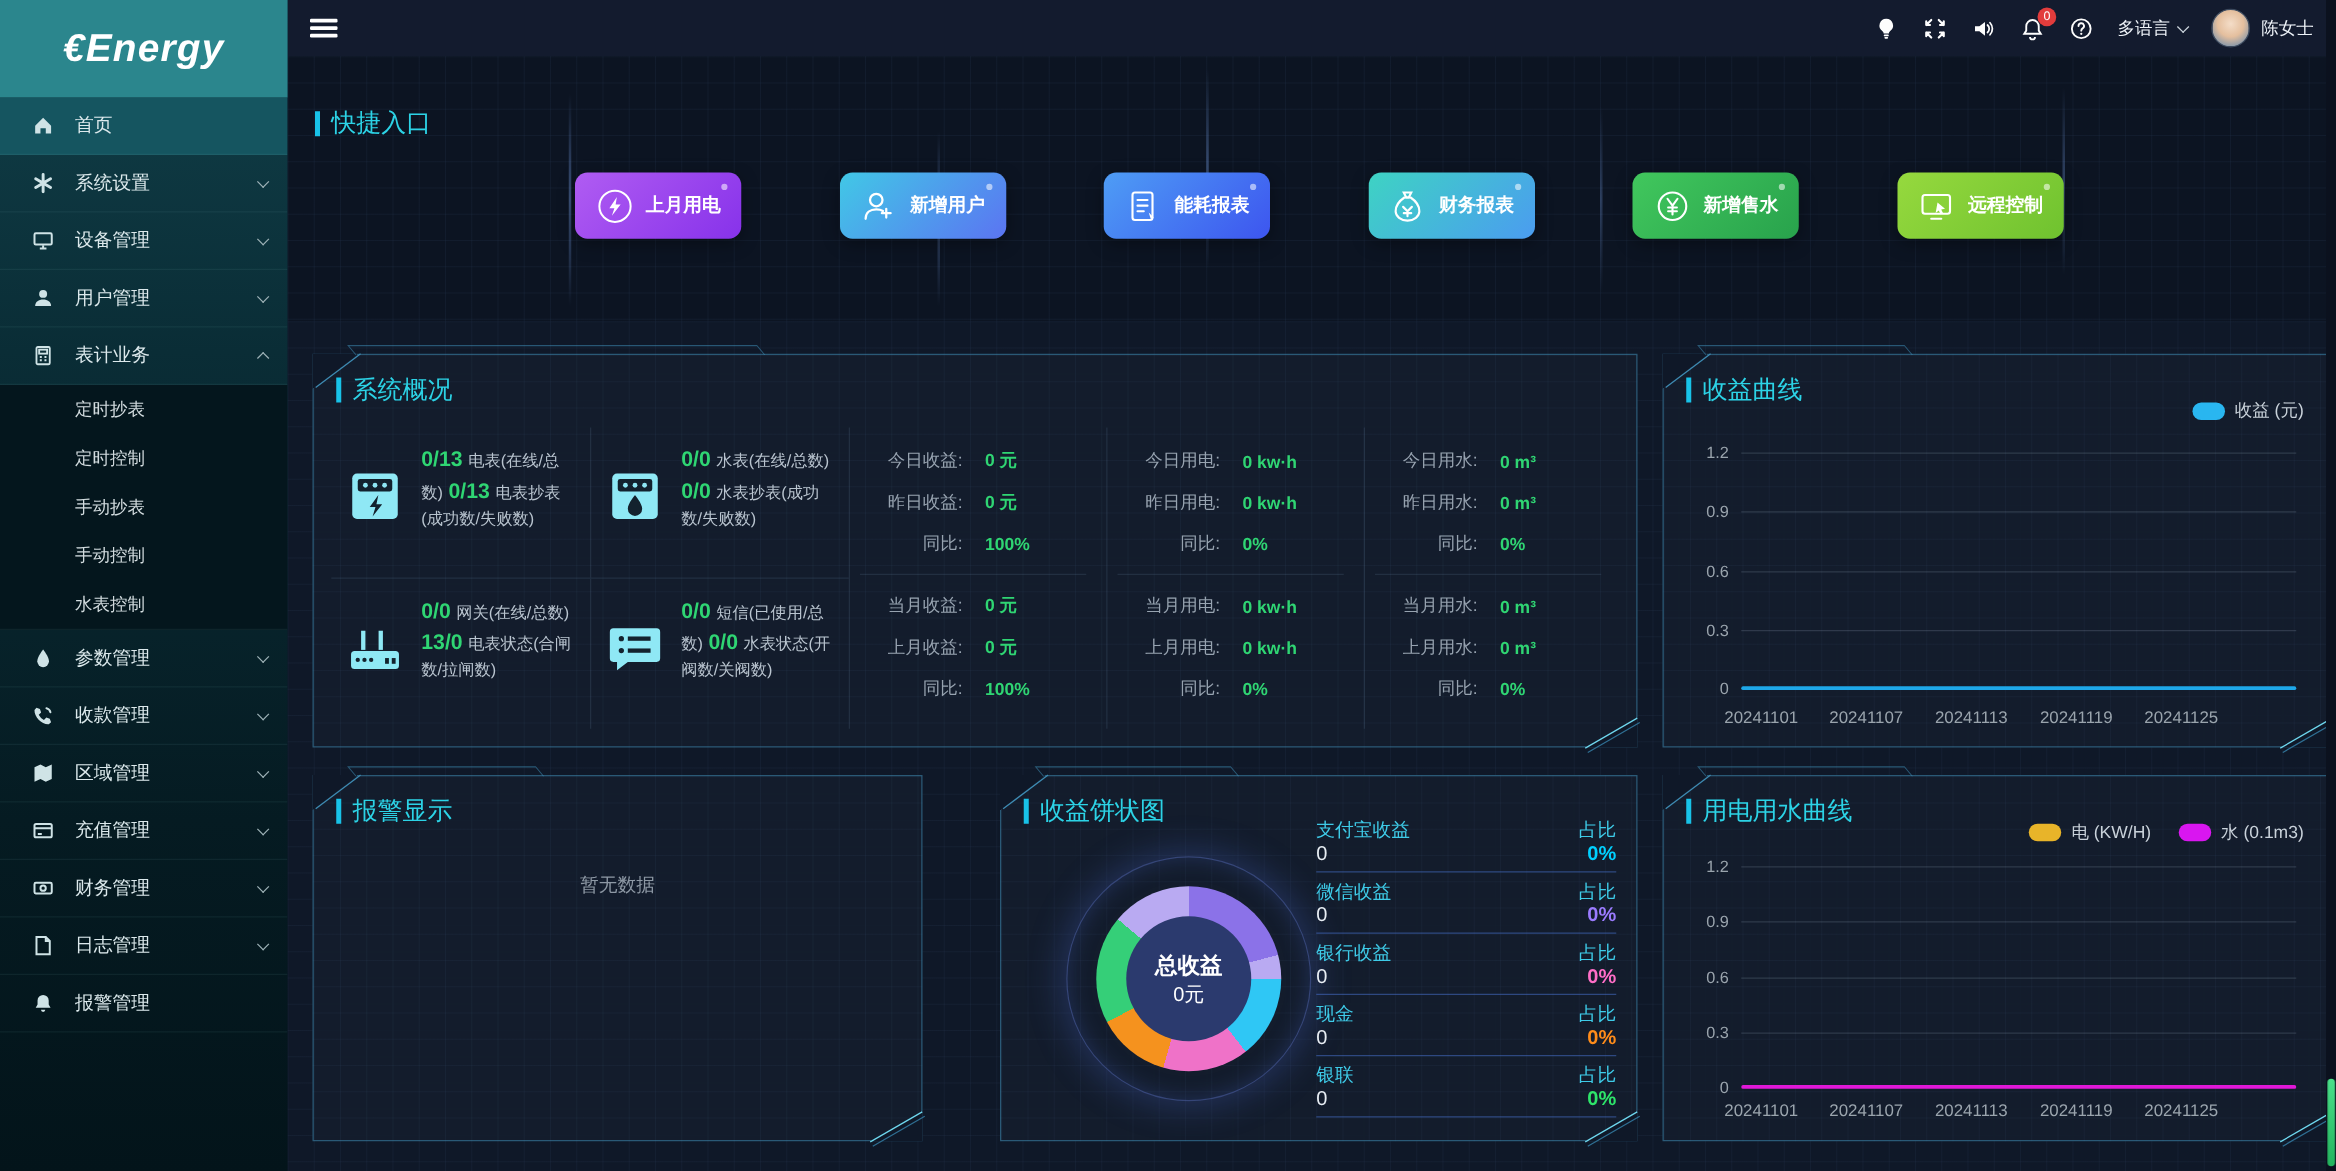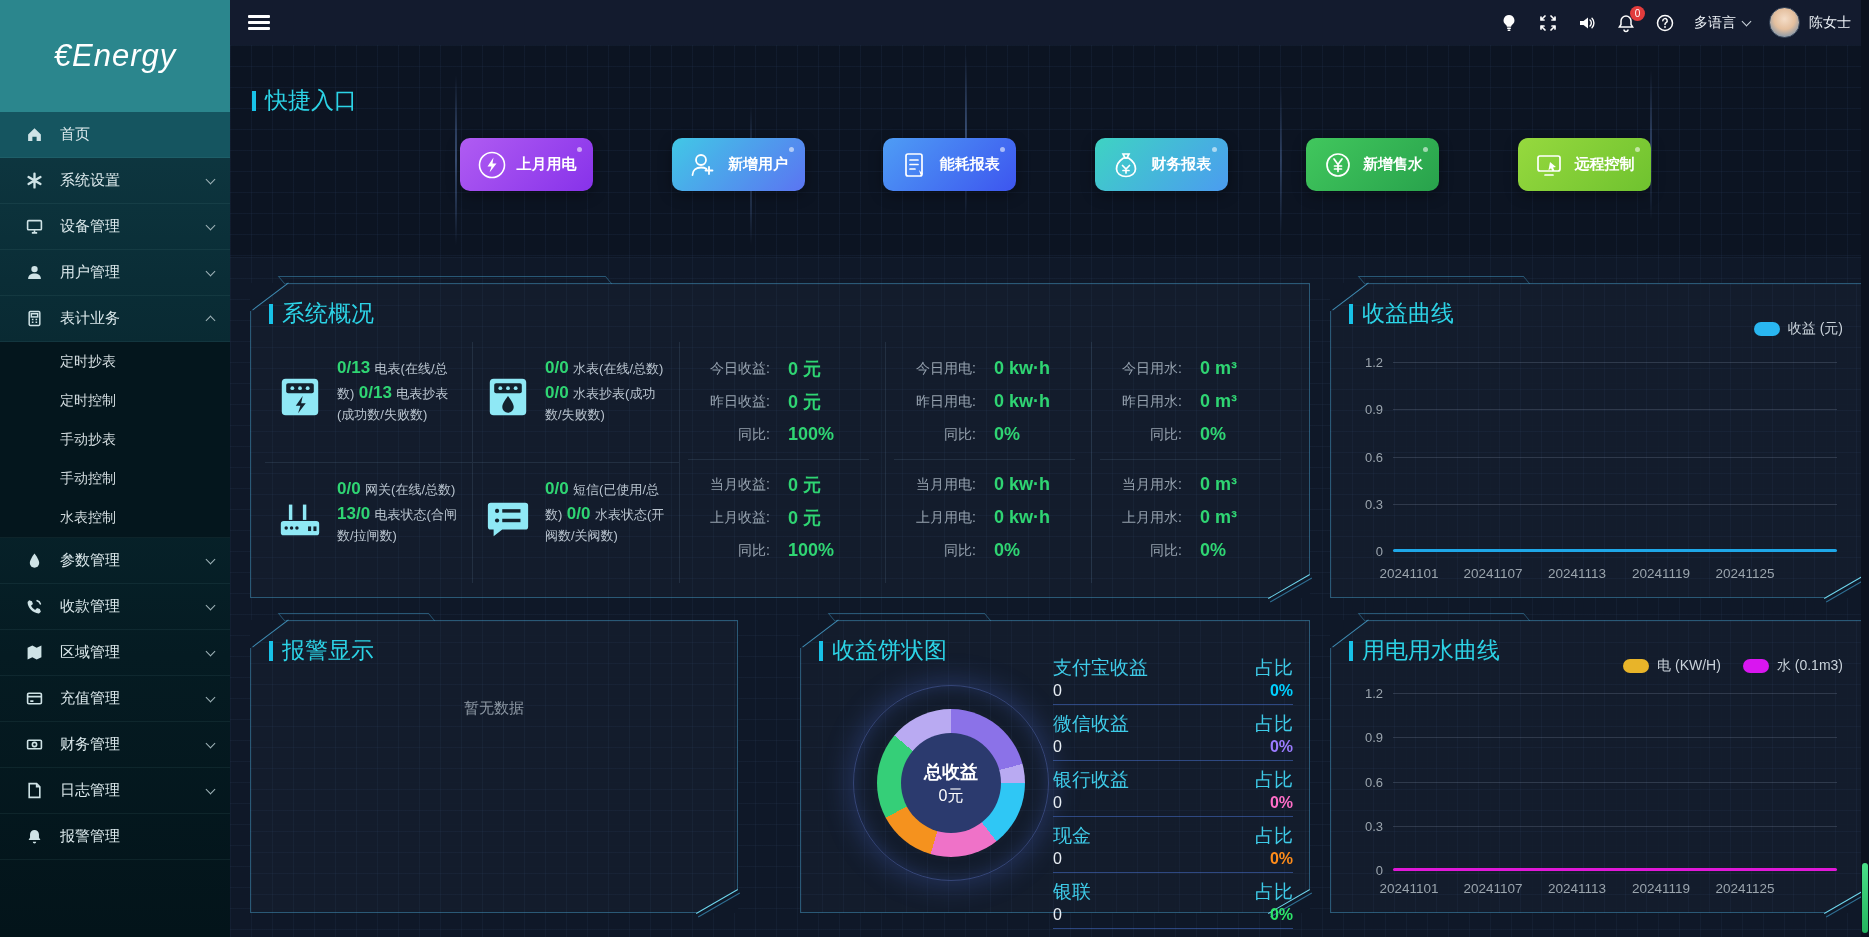--- a/index.html
+++ b/index.html
@@ -1,21 +1,21 @@
 <!DOCTYPE html>
 <html><head>
 <meta charset="utf-8">
 <style>
   * { margin:0; padding:0; box-sizing:border-box; }
   html,body { width:1869px; height:937px; overflow:hidden; }
   body { font-family:"Liberation Sans","DejaVu Sans",sans-serif; background:#0f1726; color:#dfe8ee; display:flex; }
 
   
   .sidebar { width:230px; height:100%; flex:0 0 230px; background:linear-gradient(180deg,#11404a 0%,#0a2d36 30%,#051b22 70%,#03141a 100%); display:flex; flex-direction:column; z-index:5; }
-  .logo { height:112px; background:#2b868d; display:flex; align-items:center; justify-content:center; color:#fff; font-size:31px; font-weight:normal; font-style:italic; letter-spacing:1px; }
+  .logo { height:78px; background:#2b868d; display:flex; align-items:center; justify-content:center; color:#fff; font-size:31px; font-weight:bold; font-style:italic; letter-spacing:1px; }
   .menu { flex:1; overflow:hidden; }
   .mitem { height:46px; display:flex; align-items:center; padding:0 16px 0 26px; border-bottom:1px solid rgba(140,200,210,.08); color:#dce9ec; font-size:15px; cursor:pointer; }
   .mitem.active { background:#155560; }
   .mitem .icn { width:17px; height:17px; margin-right:17px; color:#cfe3e6; flex:0 0 17px; }
   .mitem .lbl { flex:1; }
   .chev { width:7px; height:7px; border-right:1.5px solid #9fb3b8; border-bottom:1.5px solid #9fb3b8; transform:rotate(45deg); margin-top:-3px; }
   .chev.up { transform:rotate(-135deg); margin-top:4px; }
   .submenu { background:#04161d; border-bottom:1px solid rgba(140,200,210,.08); }
   .smitem { height:39px; display:flex; align-items:center; padding-left:60px; font-size:14px; color:#d3dcdf; cursor:pointer; }
 
@@ -37,21 +37,21 @@
   
   .banner { height:212px; flex:0 0 212px; position:relative; background:#0c1422; background-image:linear-gradient(rgba(60,84,120,.13) 1px,transparent 1px),linear-gradient(90deg,rgba(60,84,120,.13) 1px,transparent 1px); background-size:21px 21px; overflow:hidden; }
   .streaks { position:absolute; inset:0; background-image:
     linear-gradient(to top,rgba(90,140,255,0),rgba(130,175,255,.40),rgba(90,140,255,0)),
     linear-gradient(to top,rgba(90,140,255,0),rgba(130,175,255,.30),rgba(90,140,255,0)),
     linear-gradient(to top,rgba(90,140,255,0),rgba(130,175,255,.35),rgba(90,140,255,0)),
     linear-gradient(to top,rgba(90,140,255,0),rgba(130,175,255,.25),rgba(90,140,255,0)),
     linear-gradient(to top,rgba(90,140,255,0),rgba(130,175,255,.30),rgba(90,140,255,0));
     background-size:2px 170px,2px 140px,2px 160px,2px 150px,2px 150px;
     background-position:225px 30px,520px 60px,735px 10px,1050px 40px,1420px 25px; background-repeat:no-repeat; }
-  .sec-title { display:flex; align-items:center; gap:9px; color:#2cd3e6; font-size:23px; }
+  .sec-title { display:flex; align-items:center; gap:9px; color:#2cd3e6; font-size:20px; }
   .sec-title .bar { width:4px; height:20px; background:#18c2e8; }
   .banner .sec-title { position:absolute; top:40px; left:22px; }
   .qbtns { position:absolute; top:93px; left:230px; right:218px; display:flex; justify-content:space-between; }
   .qb { width:133px; height:53px; border-radius:10px; display:flex; align-items:center; justify-content:center; gap:10px; color:#fff; font-size:15px; font-weight:bold; cursor:pointer; box-shadow:0 4px 14px rgba(0,0,0,.35); position:relative; }
   .qb svg { width:30px; height:30px; }
   .qb::after { content:""; position:absolute; top:9px; right:11px; width:5px; height:5px; border-radius:50%; background:rgba(255,255,255,.55); }
   .qb1 { background:linear-gradient(135deg,#b05cf2 0%,#8732ea 100%); }
   .qb2 { background:linear-gradient(135deg,#41c8e6 0%,#5b74f2 100%); }
   .qb3 { background:linear-gradient(135deg,#4e9df5 0%,#3d55ef 100%); }
   .qb4 { background:linear-gradient(135deg,#3ed3c3 0%,#4b9cf0 100%); }
@@ -75,21 +75,21 @@
   .mcell { padding:14px 8px 6px 12px; display:flex; }
   .mcell:nth-child(1),.mcell:nth-child(2){ border-bottom:1px solid rgba(130,160,195,.14); }
   .mcell:nth-child(2n){ border-left:1px solid rgba(130,160,195,.14); }
   .micon { width:46px; height:46px; margin:18px 14px 0 0; flex:0 0 46px; }
   .micon svg { width:100%; height:100%; }
   .mtxt .v { color:#2fd573; font-size:17px; font-weight:bold; line-height:1.45; }
   .mtxt .l { color:#b9c4cf; font-size:13px; line-height:1.5; margin-bottom:4px; }
   .stat-col { flex:1; border-left:1px solid rgba(130,160,195,.14); padding:10px 6px 0 4px; display:flex; flex-direction:column; }
   .srow { display:flex; align-items:center; height:33px; }
   .srow .sl { width:86px; text-align:right; color:#97a3b0; font-size:14px; }
-  .srow .sv { margin-left:18px; color:#2fd573; font-size:18px; font-weight:bold; }
+  .srow .sv { margin-left:18px; color:#2fd573; font-size:14px; font-weight:bold; }
   .sdiv { border-top:1px solid rgba(130,160,195,.14); margin:8px 10px 8px 4px; }
 
   
   .p-revenue { left:1100px; top:26px; width:536px; height:315px; }
   .p-usage   { left:1100px; top:363px; width:536px; height:293px; }
   .legend { position:absolute; top:36px; right:22px; display:flex; gap:22px; align-items:center; }
   .litem { display:flex; align-items:center; gap:8px; color:#c9d2da; font-size:14px; }
   .sw { width:26px; height:14px; border-radius:7px; }
   .plot { position:absolute; left:62px; right:28px; top:78px; bottom:46px; }
   .p-usage .plot { top:72px; bottom:42px; }
@@ -107,21 +107,21 @@
   .p-pie { left:570px; top:363px; width:510px; height:293px; }
   .pie-wrap { position:absolute; left:52px; top:64px; width:196px; height:196px; }
   .pie-glow { position:absolute; inset:0; border-radius:50%; border:1px solid rgba(95,120,210,.45); box-shadow:0 0 26px 6px rgba(80,110,220,.25), inset 0 0 18px rgba(80,110,220,.25); }
   .donut { position:absolute; left:24px; top:24px; width:148px; height:148px; border-radius:50%;
     background:conic-gradient(#8b72e8 0deg 75deg,#b9aaf2 75deg 90deg,#2fc7f5 90deg 142deg,#ef72c8 142deg 196deg,#f5921e 196deg 242deg,#35cf78 242deg 310deg,#b9aaf2 310deg 360deg); }
   .dcenter { position:absolute; inset:24px; border-radius:50%; background:#2b3a6e; display:flex; flex-direction:column; align-items:center; justify-content:center; color:#fff; }
   .dcenter .t1 { font-size:18px; font-weight:bold; }
   .dcenter .t2 { font-size:16px; margin-top:2px; }
   .pie-rows { position:absolute; left:252px; right:16px; top:34px; }
   .prow { margin-bottom:6px; }
-  .prow .r1 { display:flex; justify-content:space-between; color:#3ecbe8; font-size:19px;text-align:center; }
+  .prow .r1 { display:flex; justify-content:space-between; color:#3ecbe8; font-size:15px;text-align:center; }
   .prow .r2 { display:flex; justify-content:space-between; align-items:baseline; border-bottom:1px solid rgba(70,110,200,.55); padding:1px 0 4px; }
   .prow .pv { color:#e8eef4; font-size:16px; }
   .prow .pp { font-size:16px; font-weight:bold; }
 
   
   .scroll-track { position:fixed; top:0; right:0; width:8px; height:100%; background:#0b111e; z-index:20; }
   .scroll-thumb { position:absolute; right:1px; bottom:4px; width:6px; height:70px; border-radius:3px; background:linear-gradient(180deg,#49e089,#23b45e); }
 
   svg { display:block; }
 </style>

